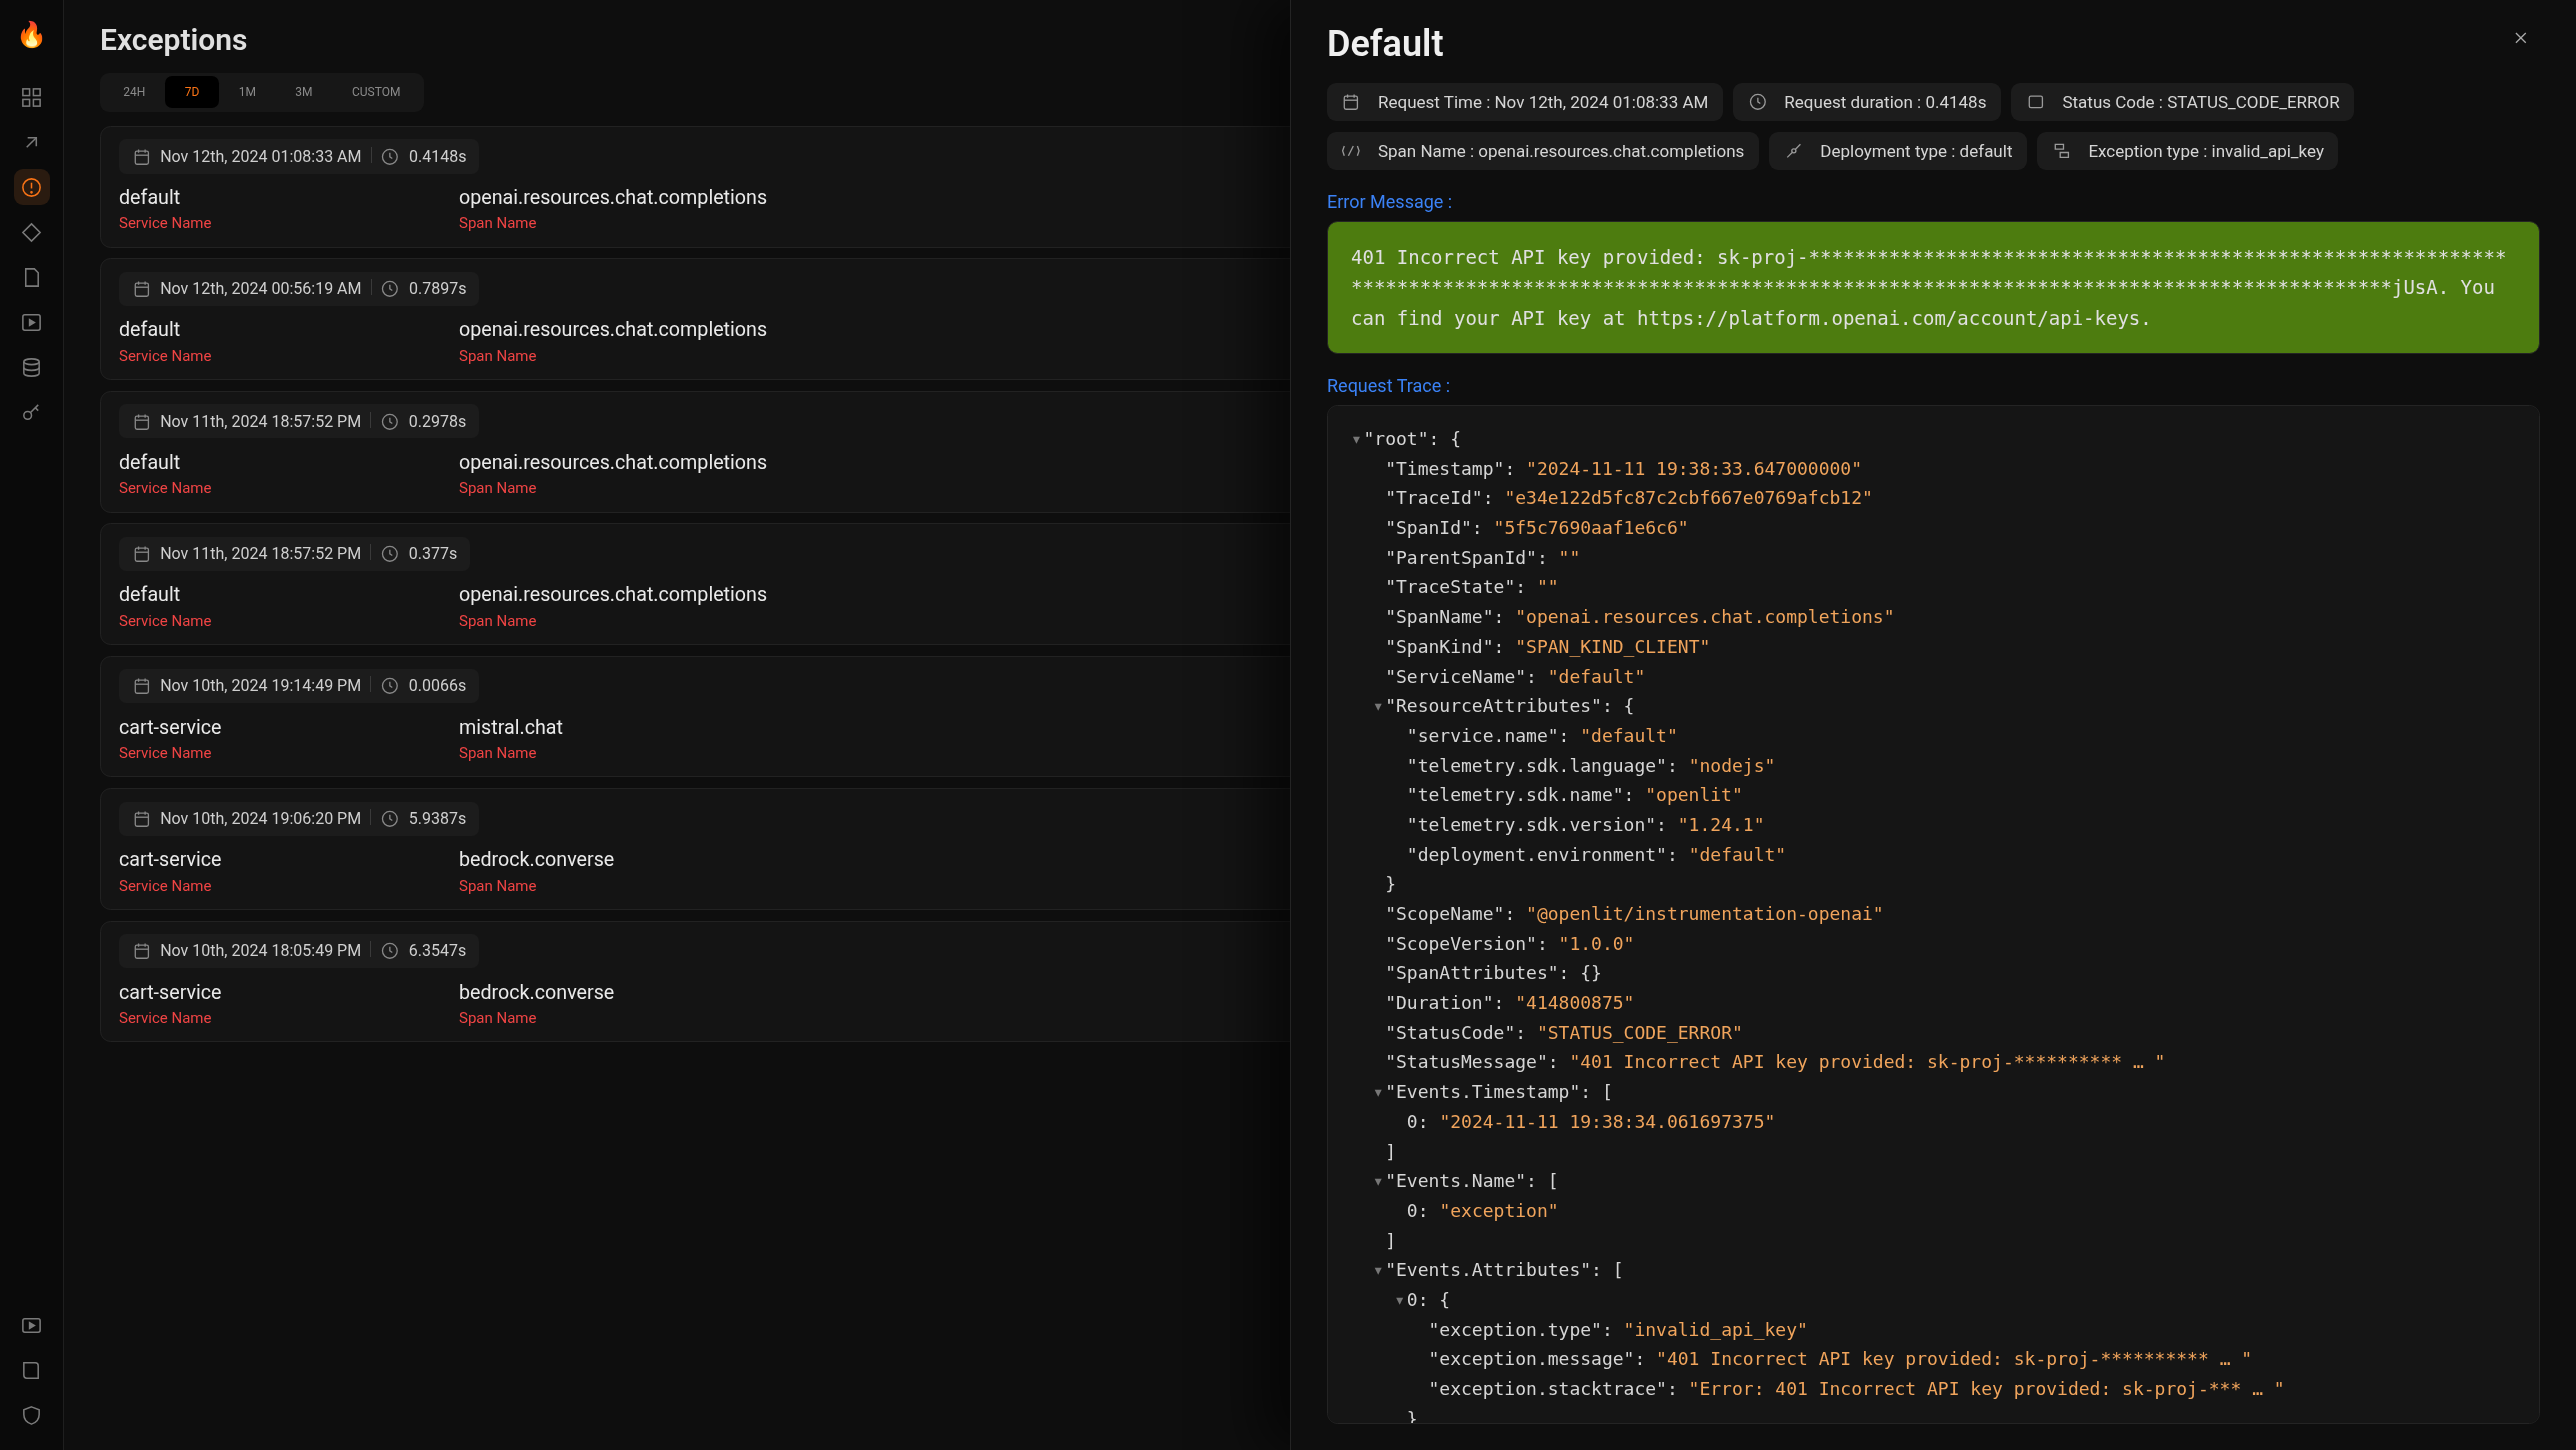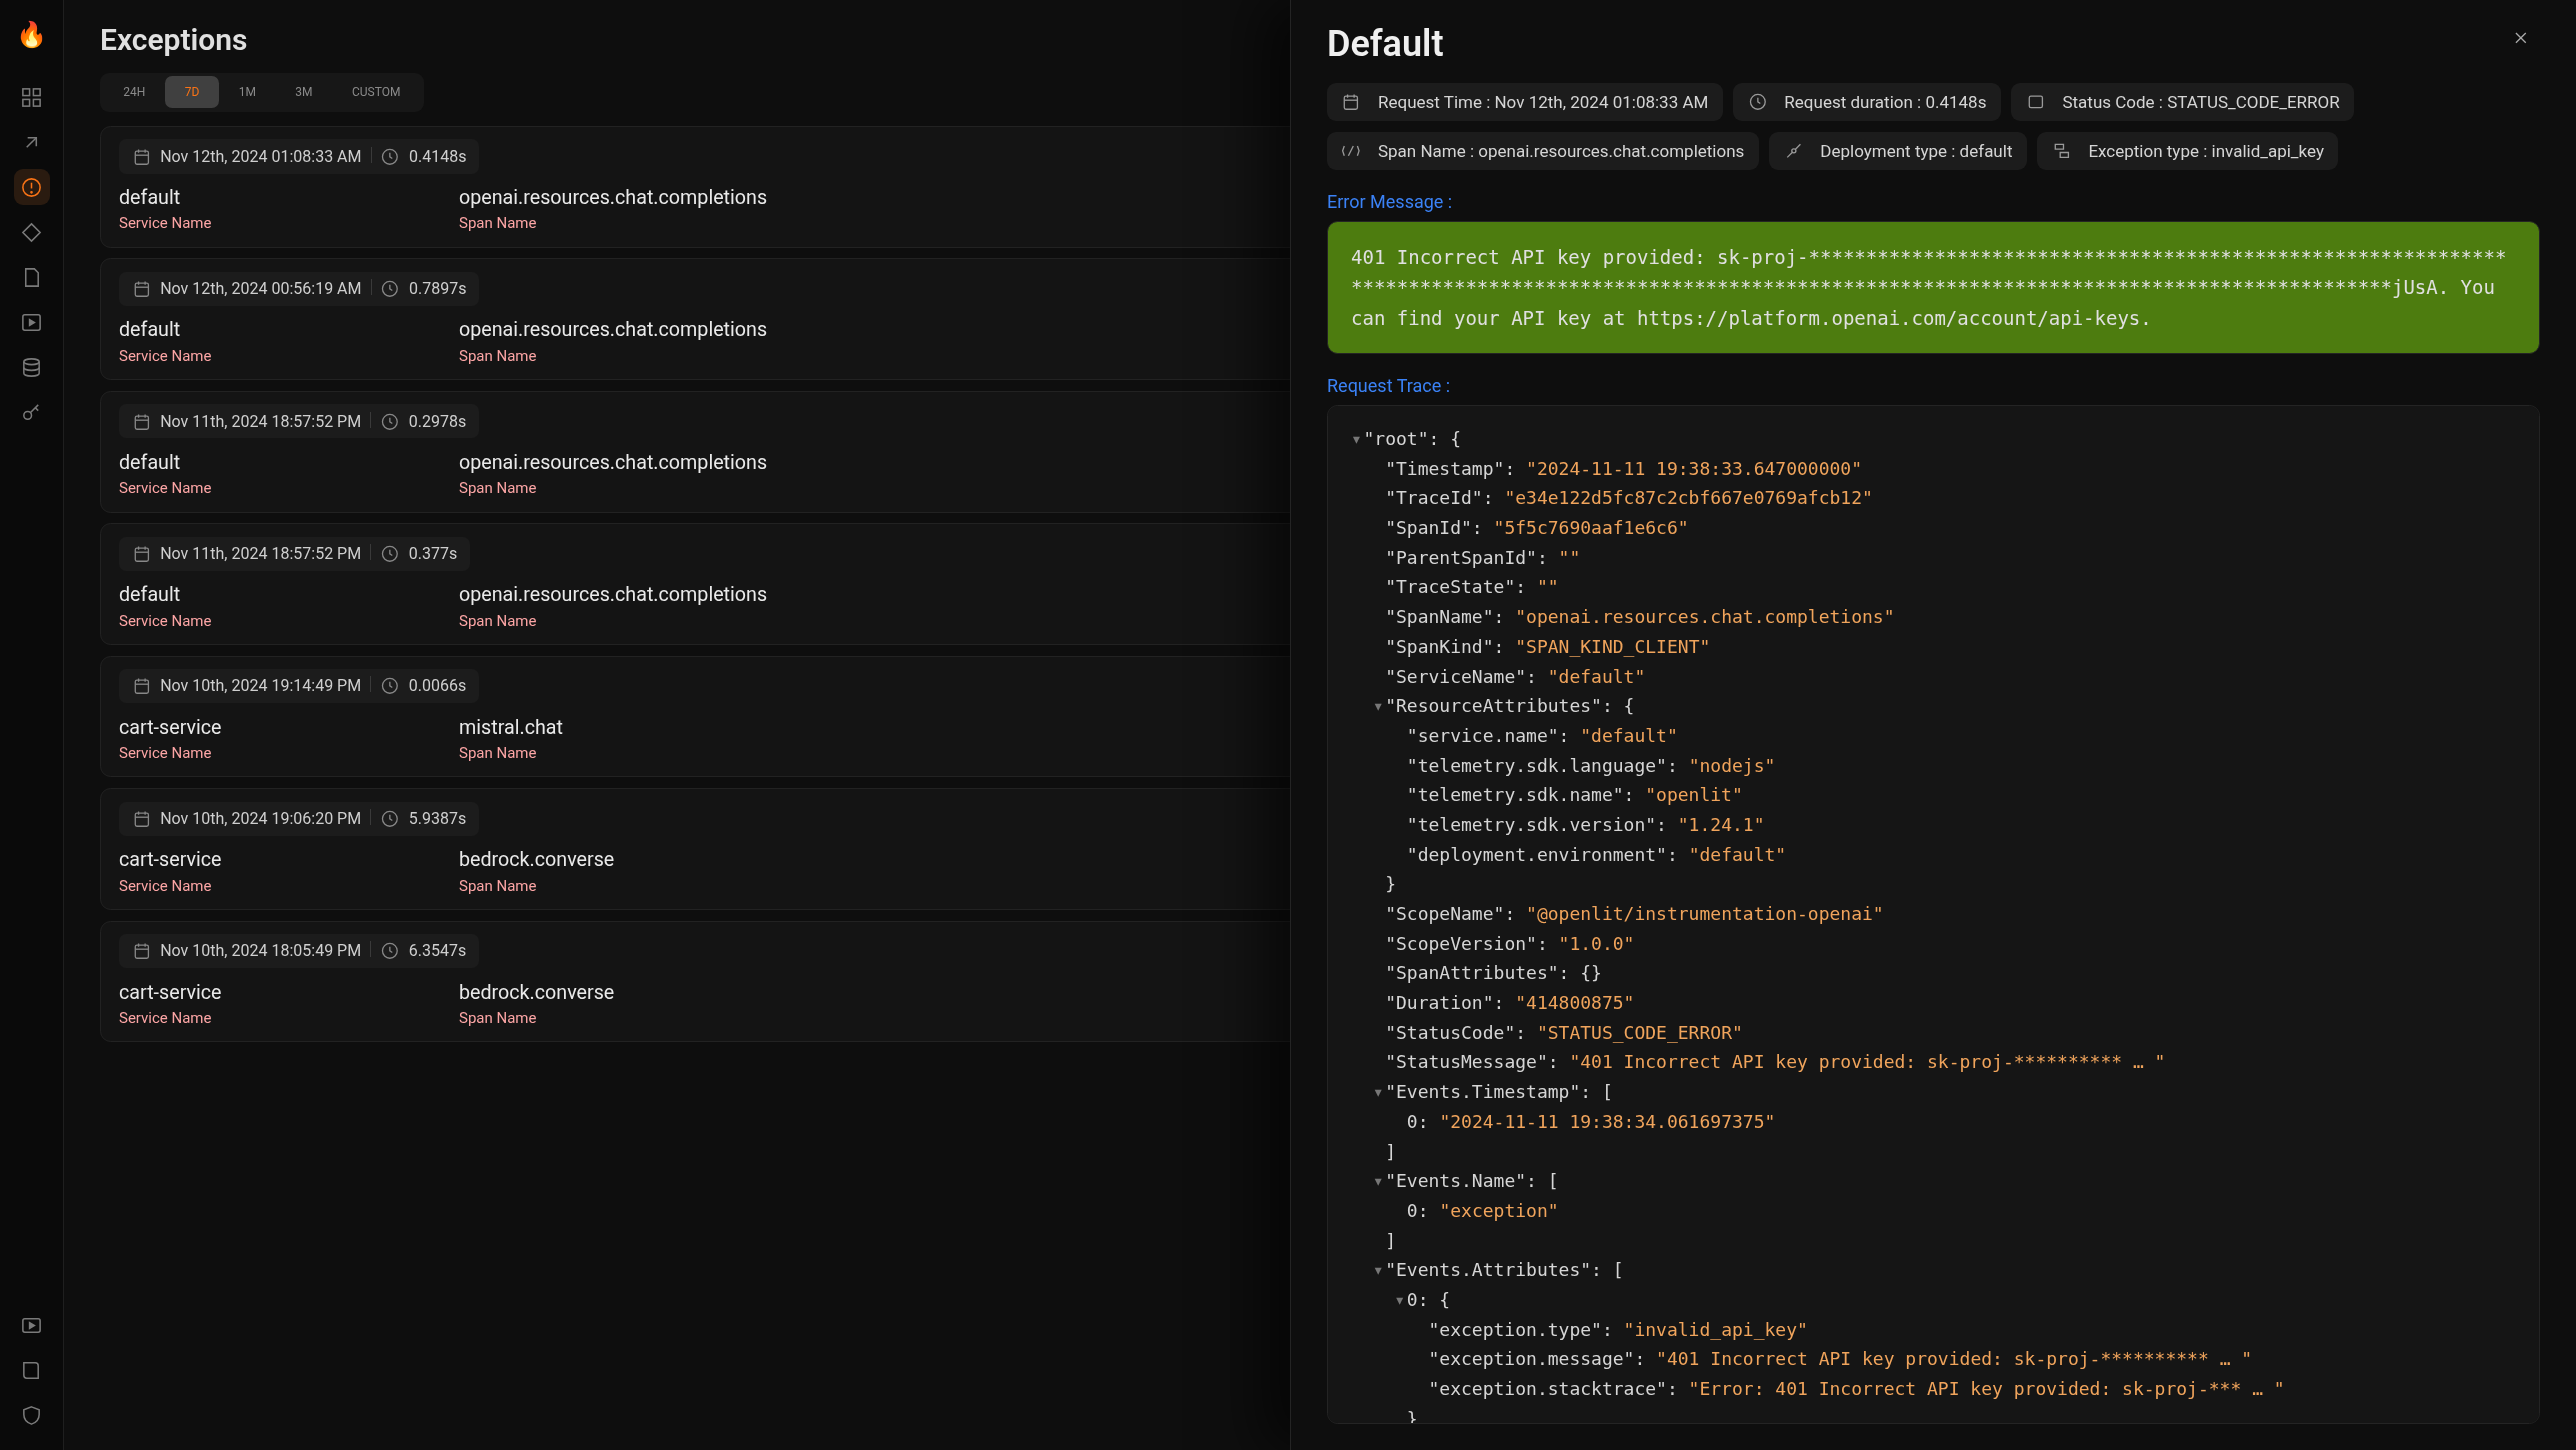--- a/index.html
+++ b/index.html
@@ -8,31 +8,31 @@
 .sidebar { width: 64px; background: #0a0a0a; border-right: 0.9px solid #1f1f1f; display: flex; flex-direction: column; align-items: center; padding-top: 16px; gap: 9px; }
 .sidebar .logo { width: 36px; height: 36px; display: flex; align-items: center; justify-content: center; font-size: 25px; margin-bottom: 18px; }
 .sidebar .nav-item { width: 36px; height: 36px; display: flex; align-items: center; justify-content: center; border-radius: 9px; color: #7a7a7a; }
 .sidebar .nav-item.active { background: #2a1b10; color: #f97316; }
 .main { flex: 1; display: flex; flex-direction: column; }
 .header { padding: 21.5px 36px 16px 36px; }
 .page-title { font-size: 30px; font-weight: 600; color: #e0e0e0; }
 .tabs-row { padding: 0 36px 14.3px 36px; }
 .tabs { display: inline-flex; background: #171717; border-radius: 9px; padding: 3.6px; }
 .tab { padding: 9px 19.7px; font-size: 12px; color: #8a8a8a; border-radius: 7.2px; cursor: pointer; }
-.tab.active { background: #404040; color: #f97316; }
+.tab.active { background: #000000; color: #f97316; }
 .list { padding: 0 36px; display: flex; flex-direction: column; gap: 10.7px; }
 .card { background: #141414; border: 0.9px solid #222; border-radius: 10.7px; padding: 12.5px 18px 14.3px 18px; }
 .card-top { display: flex; align-items: center; gap: 12.5px; }
 .pill { display: inline-flex; gap: 9px; background: #1c1c1c; border-radius: 7.2px; padding: 7.2px 12.5px; font-size: 16px; color: #cfcfcf; }
 .pill .icon { color: #888; display:inline-flex; }
 .pill .divider { width: 0.9px; height: 16px; background: #3a3a3a; }
 .card-body { display: flex; margin-top: 12.5px; gap: 72px; }
 .col { display: flex; flex-direction: column; gap: 5.4px; min-width: 268px; }
 .col .value { font-size: 19.7px; color: #eaeaea; }
-.col .label { font-size: 15px; color: #fca5a5; }
+.col .label { font-size: 15px; color: #ef4444; }
 .panel { position: absolute; top: 0; right: 0; width: 1286px; height: 100%; background: #0e0e0e; border-left: 0.9px solid #242424; display: flex; flex-direction: column; box-shadow: -27px 0 54px rgba(0,0,0,.6); }
 .panel-head { padding: 23px 36px 9px 36px; display: flex; justify-content: space-between; align-items: flex-start; }
 .panel-title { font-size: 36px; font-weight: 600; color: #efefef; }
 .close-btn { color: #aaa; font-size: 19.7px; cursor: pointer; padding: 5.4px 9px; border-radius: 5.4px; }
 .chips { display: flex; flex-wrap: wrap; gap: 10.7px; padding: 9px 36px 16px 36px; }
 .chip { display: inline-flex; align-items: center; gap: 17px; background: #1c1c1c; border-radius: 9px; padding: 9px 14.3px; font-size: 17px; color: #d5d5d5; white-space: nowrap; }
 .chip .icon { color: #9a9a9a; display:inline-flex; }
 .section-label { padding: 5.4px 36px 9px 36px; font-size: 18px; color: #3b82f6; }
 .code-block { margin: 0 36px 16px 36px; background: #4d7c0f; border: 0.9px solid #242424; border-radius: 10.7px; padding: 19.7px 23px; font-family: ui-monospace, SFMono-Regular, Menlo, Consolas, monospace; font-size: 19px; line-height: 1.6; color: #e0e0e0; white-space: pre-wrap; word-break: break-all; }
 .trace-block { margin: 0 36px 27px 36px; background: #151515; border: 0.9px solid #242424; border-radius: 10.7px; padding: 18px 23px 23px 23px; font-family: ui-monospace, SFMono-Regular, Menlo, Consolas, monospace; font-size: 18px; line-height: 1.65; overflow: auto; flex: 1; }

